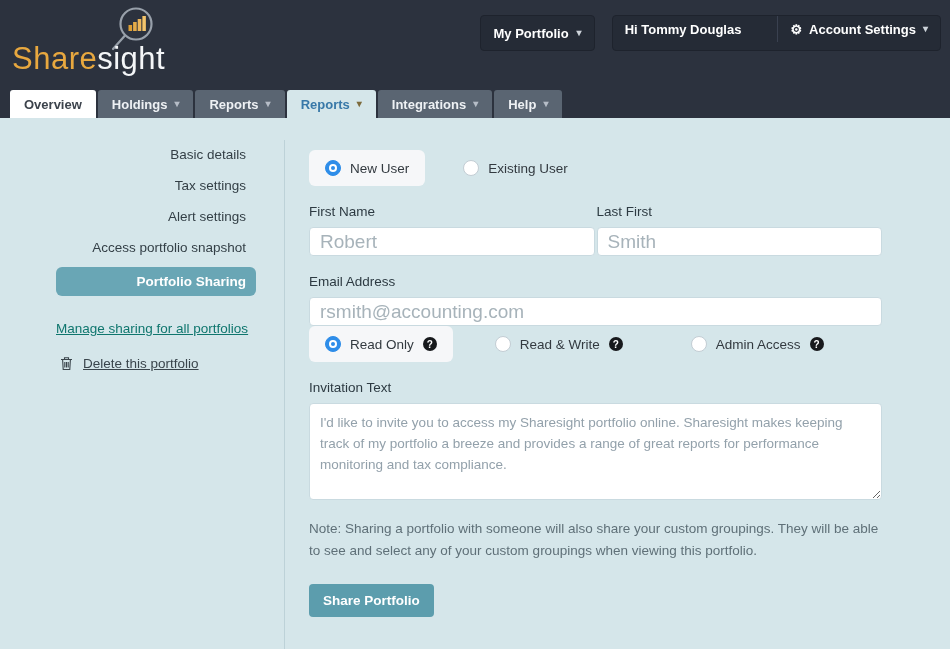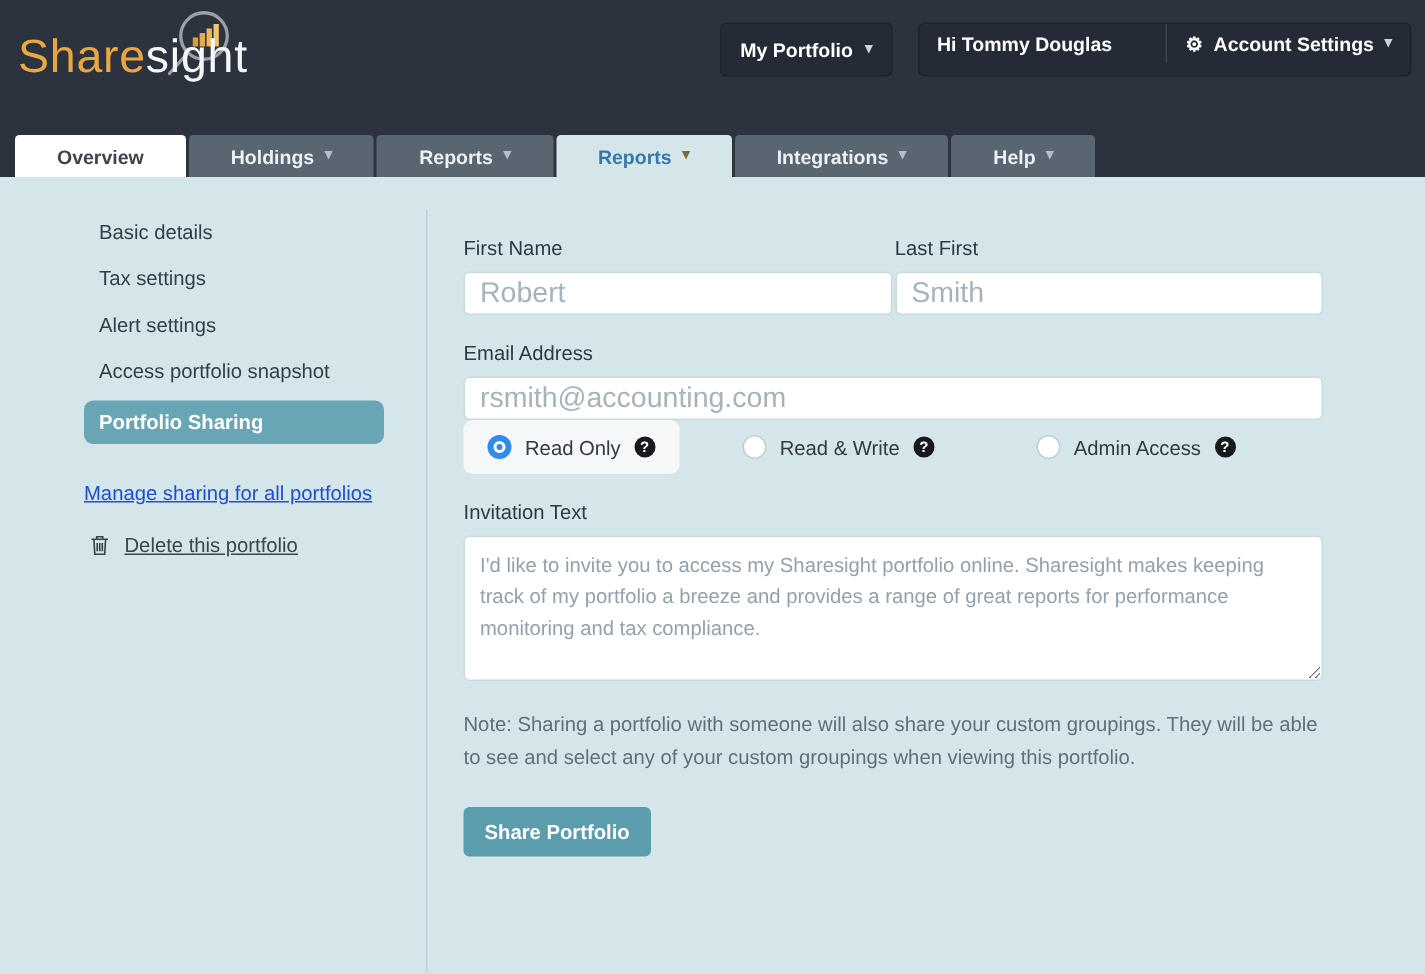--- a/index.html
+++ b/index.html
@@ -9,53 +9,53 @@
     background:#d5e6ea;
     overflow:hidden;
     font-size:13.5px;
     color:#333f46;
   }
 
   
   .header { background:#2c323e; height:90px; position:relative; }
   .logo { position:absolute; left:12px; top:0; width:170px; height:90px; cursor:pointer; }
   .logo svg { position:absolute; left:86px; top:3px; }
-  .logo-text { position:absolute; left:0; top:20px; font-size:31px; letter-spacing:.5px; }
+  .logo-text { position:absolute; left:0; top:41px; font-size:31px; letter-spacing:.5px; }
   .logo-gold { color:#e8a83f; }
   .logo-white { color:#f4f6f8; }
 
   .header-right { position:absolute; top:15px; right:9px; display:flex; gap:17px; }
   .hbtn, .hgroup { background:#252b36; border:1px solid #1e232d; border-radius:4px; }
   .hbtn { display:flex; align-items:center; gap:8px; height:36px; padding:0 12px;
           color:#fff; font-size:13px; font-weight:700; cursor:pointer; }
   .hgroup { display:flex; overflow:hidden;gap:24px; }
   .hgroup .seg { display:flex; align-items:center; gap:7px; height:26px; padding:0 12px;
                  color:#fff; font-size:13px; font-weight:700; }
   .hgroup .seg + .seg { border-left:1px solid #3a4150; cursor:pointer; }
   .caret { font-size:10px; color:#cdd3da; line-height:1; }
   .gear { font-size:13px; color:#fff; line-height:1; }
 
   
   .tabbar { background:#2c323e; height:28px; display:flex; gap:2px; padding-left:10px; }
-  .tab { display:flex; align-items:center; gap:7px; height:28px; padding:0 28px;
+  .tab { display:flex; align-items:center; gap:7px; height:28px; padding:0 14px;
          background:#5a6572; color:#eef1f4; font-size:13px; font-weight:700;
          border-radius:3px 3px 0 0; cursor:pointer; white-space:nowrap; }
   .tab .caret { color:#b6bdc7; }
   .tab.active-page { background:#ffffff; color:#3c434c; }
   .tab.current-section { background:#d5e6ea; color:#3878a8; }
   .tab.current-section .caret { color:#7d6b3d; }
 
   
   .content { display:flex; padding-top:22px; height:531px; }
   .sidebar { width:285px; flex:none; border-right:1px solid #bdd2d8; min-height:447px;
              padding-left:56px; padding-right:28px; }
-  .side-item { padding:7px 10px 9px; cursor:pointer; }
+  .side-item { padding:7px 10px 9px; cursor:pointer;text-align:right; }
   .side-item.active { background:#69a6b5; color:#fff; font-weight:700; border-radius:6px;
                       padding:7px 10px; margin:3px 0 6px; }
-  .side-link { display:block; margin-top:25px; color:#1d4ed8; text-decoration:underline; cursor:pointer; }
+  .side-link { display:block; margin-top:25px; color:#0f766e; text-decoration:underline; cursor:pointer; }
   .delete-row { display:flex; align-items:center; gap:10px; margin-top:20px; padding-left:4px; }
   .delete-row a { color:#3a454c; text-decoration:underline; cursor:pointer; }
 
   
   .form { margin-left:24px; width:573px; }
   .radio-row { display:flex; align-items:center; }
   .radio-row.top { margin-top:10px; }
   .choice { display:inline-flex; align-items:center; gap:9px; padding:10px 16px; }
   .choice.pill { background:#f6f7f9; border-radius:6px; }
   .radio { width:16px; height:16px; flex:none; border-radius:50%; background:#fff;
@@ -163,20 +163,31 @@
       <svg width="13" height="15" viewBox="0 0 13 15">
         <path d="M1 3.5h11 M4.5 3.5V1.8h4v1.7 M2.6 3.5l.6 10h6.6l.6-10 M4.8 6v5.5 M6.5 6v5.5 M8.2 6v5.5" stroke="#3a444b" fill="none" stroke-width="1.1"></path>
       </svg>
       <a>Delete this portfolio</a>
     </div>
   </div>
 
   <div class="form">
 
     
+    <div class="radio-row top">
+      <div class="choice pill">
+        <span class="radio checked"></span>
+        <span class="rlabel">New User</span>
+      </div>
+      <span class="gap22"></span>
+      <div class="choice">
+        <span class="radio"></span>
+        <span class="rlabel">Existing User</span>
+      </div>
+    </div>
 
     
     <div class="name-row">
       <div class="col">
         <div class="f-label">First Name</div>
         <input class="text" type="text" placeholder="Robert" style="">
       </div>
       <div class="col">
         <div class="f-label">Last First</div>
         <input class="text" type="text" placeholder="Smith" style="">

